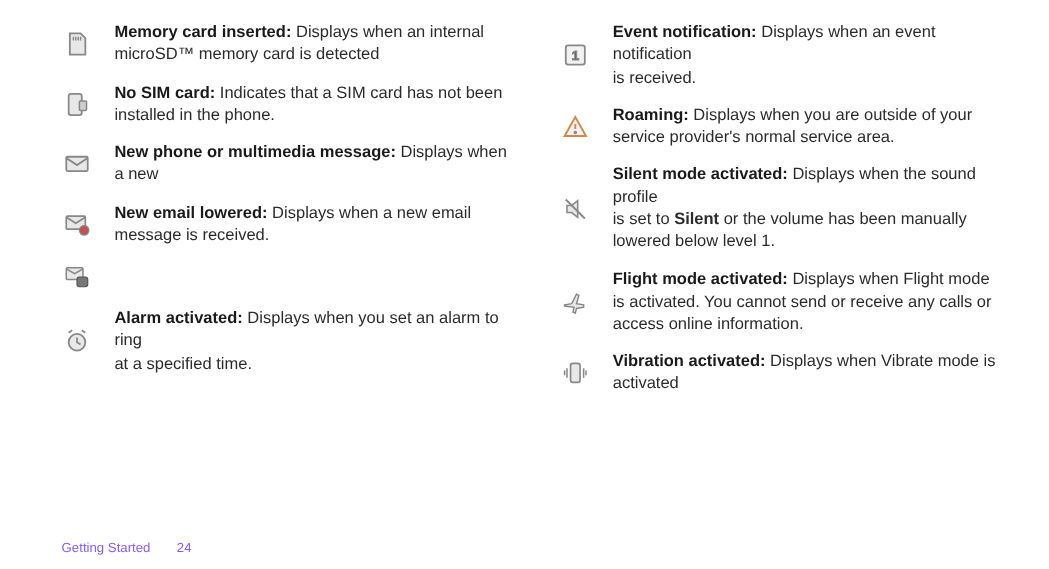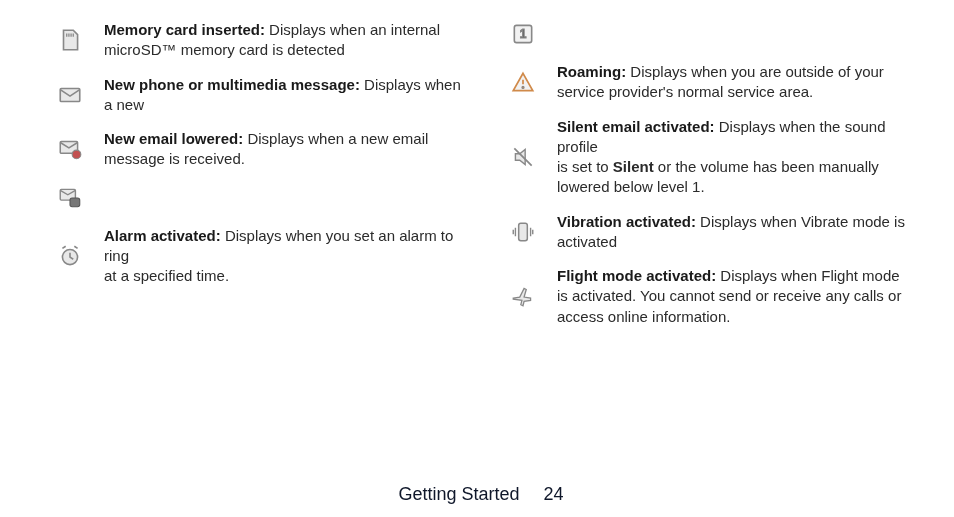--- a/index.html
+++ b/index.html
@@ -55,25 +55,25 @@
   }
   .desc .title {
     font-weight: bold;
     color: #1a1a1a;
   }
   .desc .inline-bold {
     font-weight: bold;
   }
   .footer {
     display: flex;
-    justify-content: center;
+    justify-content: flex-start;
     align-items: baseline;
     gap: 24px;
-    font-size: 18px;
-    color: #0f172a;
+    font-size: 12px;
+    color: #8b5cf6;
     padding-right: 8px;
   }
 </style>
 </head>
 <body>
 
 <div class="page">
   <div class="columns">
 
     <div class="col">
@@ -83,20 +83,31 @@
           <svg viewBox="0 0 24 24">
               <path d="M6 3h9l4 4v14H6z" fill="#e8e8e8" stroke="#888" stroke-width="1.5"></path>
               <path d="M9 6v3M11 6v3M13 6v3M15 6v3" stroke="#888" stroke-width="1.2"></path>
             </svg>
         </div>
         <div class="desc">
           <span class="title">Memory card inserted:</span><span> Displays when an internal microSD™ memory card is detected</span>
         </div>
       </div>
 
+      <div class="item">
+        <div class="icon-box">
+          <svg viewBox="0 0 24 24">
+              <rect x="5" y="3" width="11" height="18" rx="2" fill="#e8e8e8" stroke="#888" stroke-width="1.5"></rect>
+              <rect x="14" y="9" width="6" height="8" rx="1" fill="#cfcfcf" stroke="#888" stroke-width="1.3"></rect>
+            </svg>
+        </div>
+        <div class="desc">
+          <span class="title">No SIM card:</span><span> Indicates that a SIM card has not been installed in the phone.</span>
+        </div>
+      </div>
 
       <div class="item">
         <div class="icon-box">
           <svg viewBox="0 0 24 24">
               <rect x="3" y="6" width="18" height="12" rx="1" fill="#e8e8e8" stroke="#888" stroke-width="1.5"></rect>
               <path d="M3 7l9 6 9-6" fill="none" stroke="#888" stroke-width="1.5"></path>
             </svg>
         </div>
         <div class="desc">
           <span class="title">New phone or multimedia message:</span><span> Displays when a new</span><br>
@@ -144,20 +155,24 @@
 
     <div class="col">
 
       <div class="item">
         <div class="icon-box">
           <svg viewBox="0 0 24 24">
               <rect x="4" y="4" width="16" height="16" rx="2" fill="#f2f2f2" stroke="#888" stroke-width="1.5"></rect>
               <text x="12" y="16" text-anchor="middle" font-size="11" font-weight="bold" fill="#555" font-family="Arial">1</text>
             </svg>
         </div>
+        <div class="desc">
+          <span class="title">Event notification:</span><span> Displays when an event notification</span><br>
+          <span>is received.</span>
+        </div>
       </div>
 
       <div class="item">
         <div class="icon-box">
           <svg viewBox="0 0 24 24">
               <path d="M12 4 L21 20 H3 Z" fill="#f2f2f2" stroke="#d08a4a" stroke-width="1.6"></path>
               <path d="M12 10v4" stroke="#d08a4a" stroke-width="1.6"></path>
               <circle cx="12" cy="17" r="1" fill="#d08a4a"></circle>
             </svg>
         </div>
@@ -167,45 +182,45 @@
       </div>
 
       <div class="item">
         <div class="icon-box">
           <svg viewBox="0 0 24 24">
               <path d="M5 9v6h4l5 4V5l-5 4z" fill="#e8e8e8" stroke="#888" stroke-width="1.3"></path>
               <path d="M4 4l16 16" stroke="#888" stroke-width="1.6"></path>
             </svg>
         </div>
         <div class="desc">
-          <span class="title">Silent email activated:</span><span> Displays when the sound profile</span><br>
+          <span class="title">Silent mode activated:</span><span> Displays when the sound profile</span><br>
           <span>is set to </span><span class="inline-bold">Silent</span><span> or the volume has been manually lowered below level 1.</span>
+        </div>
+      </div>
+
+      <div class="item">
+        <div class="icon-box">
+          <svg viewBox="0 0 24 24">
+              <path d="M3 14l6-1 4-8 2 1-2 7 6 1v2l-6 1-1 4-2-1 1-4-8-1z" fill="#e8e8e8" stroke="#888" stroke-width="1.2"></path>
+            </svg>
+        </div>
+        <div class="desc">
+          <span class="title">Flight mode activated:</span><span> Displays when Flight mode is activated. You cannot send or receive any calls or access online information.</span>
         </div>
       </div>
 
       <div class="item">
         <div class="icon-box">
           <svg viewBox="0 0 24 24">
               <rect x="8" y="4" width="8" height="16" rx="2" fill="#e8e8e8" stroke="#888" stroke-width="1.4"></rect>
               <path d="M5 8v8M3 10v4M19 8v8M21 10v4" stroke="#888" stroke-width="1.3"></path>
             </svg>
         </div>
         <div class="desc">
           <span class="title">Vibration activated:</span><span> Displays when Vibrate mode is activated</span>
-        </div>
-      </div>
-
-      <div class="item">
-        <div class="icon-box">
-          <svg viewBox="0 0 24 24">
-              <path d="M3 14l6-1 4-8 2 1-2 7 6 1v2l-6 1-1 4-2-1 1-4-8-1z" fill="#e8e8e8" stroke="#888" stroke-width="1.2"></path>
-            </svg>
-        </div>
-        <div class="desc">
-          <span class="title">Flight mode activated:</span><span> Displays when Flight mode is activated. You cannot send or receive any calls or access online information.</span>
         </div>
       </div>
 
     </div>
   </div>
 
   <div class="footer">
     <span>Getting Started</span>
     <span>24</span>
   </div>

